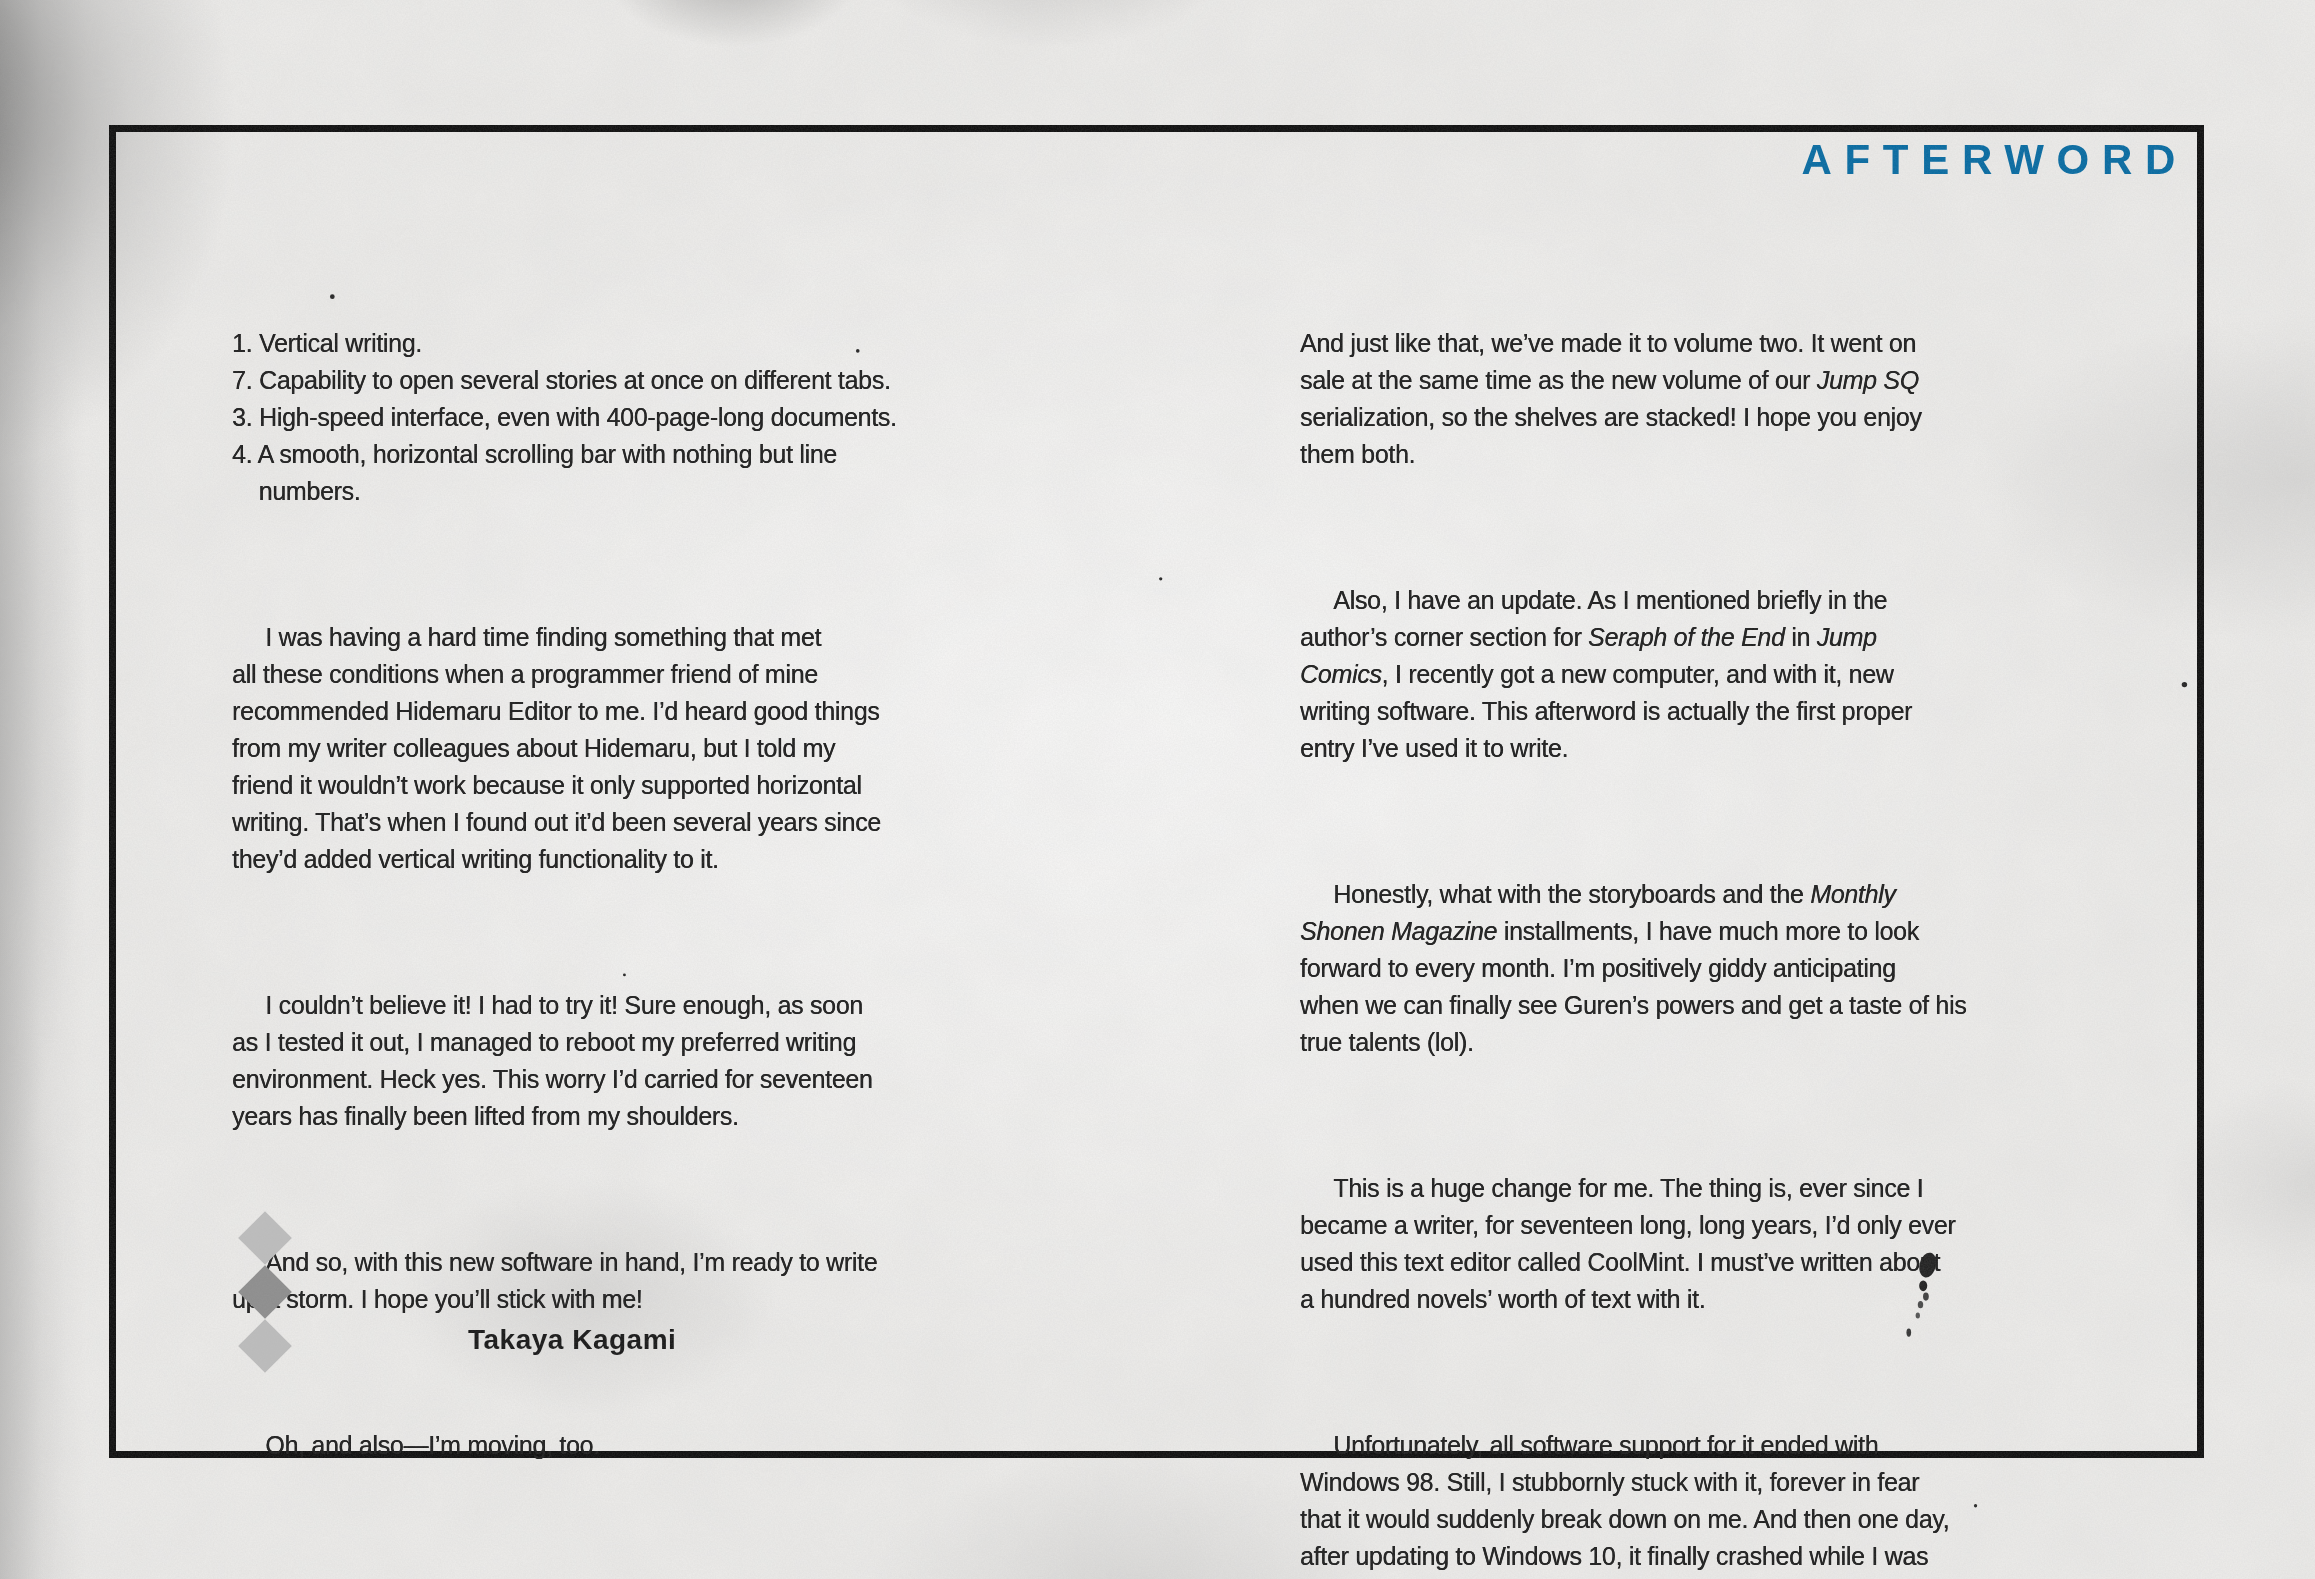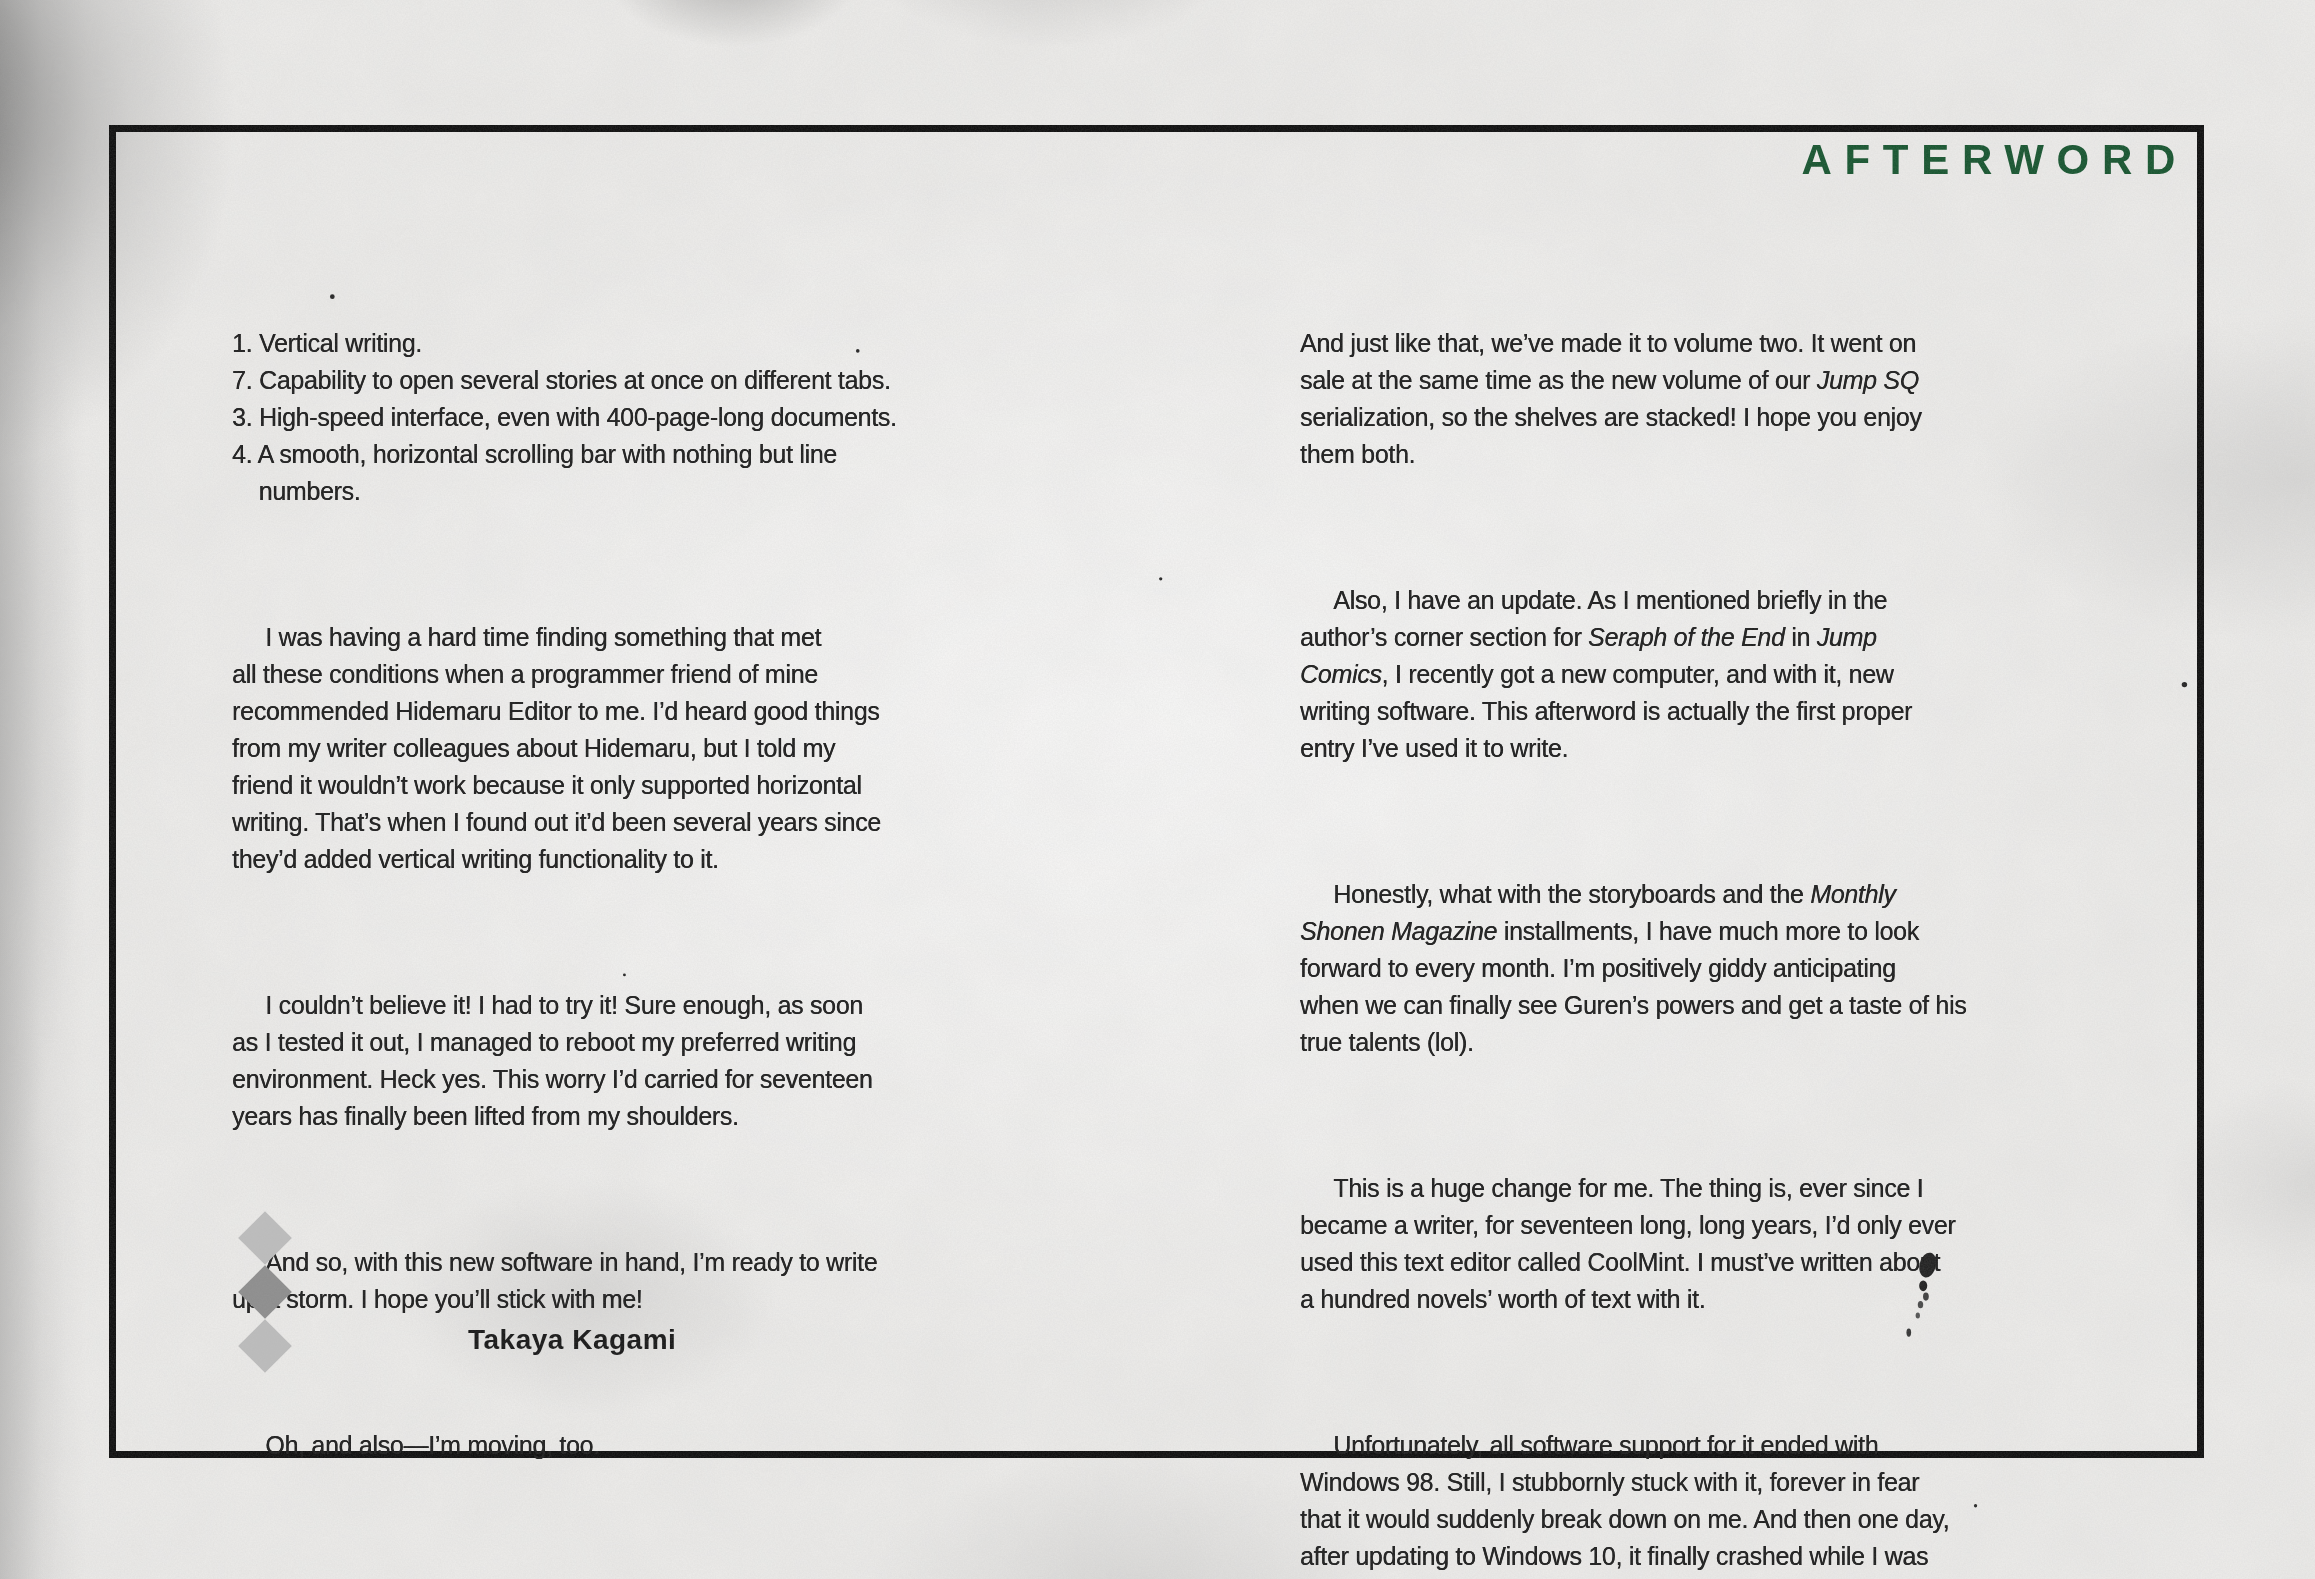--- a/index.html
+++ b/index.html
@@ -32,21 +32,21 @@
   .noise { position: absolute; left: 0; top: 0; pointer-events: none; }
   .frame {
     position: absolute; left: 109px; top: 125px;
     width: 2095px; height: 1333px;
     border: 7.2px solid #0b0b0b;
     box-sizing: border-box;
   }
   .title {
     position: absolute; top: 136px; right: 127px;
     font-size: 42px; font-weight: bold; letter-spacing: 12.7px;
-    color: #14532d;
+    color: #0369a1;
   }
   .col {
     position: absolute; top: 251px;
     font-size: 25px; line-height: 37px; letter-spacing: -0.3px;
     color: #1b1b1b;
     white-space: pre-wrap;
     text-shadow: 0.3px 0 0 currentColor;
   }
   .col p { margin: 0 0 35px 0; }
   .col p:last-child { margin-bottom: 0; }

